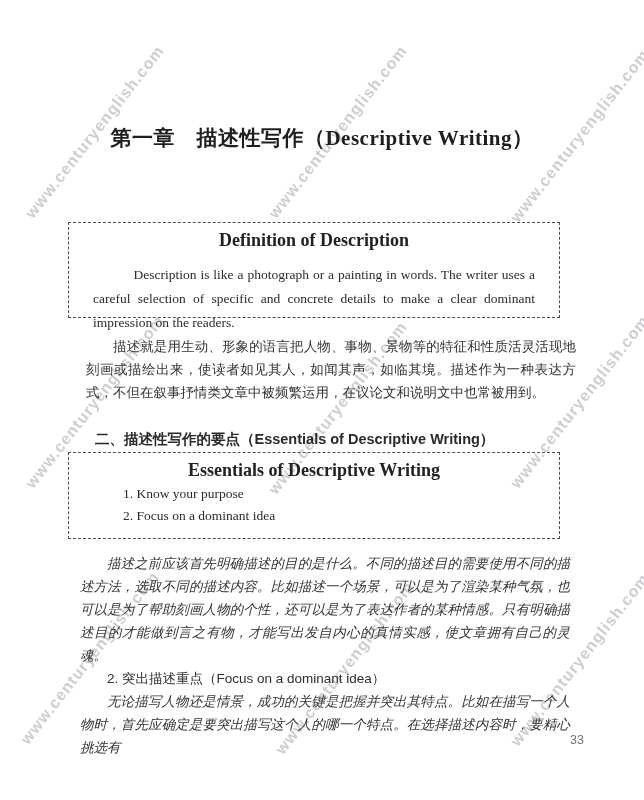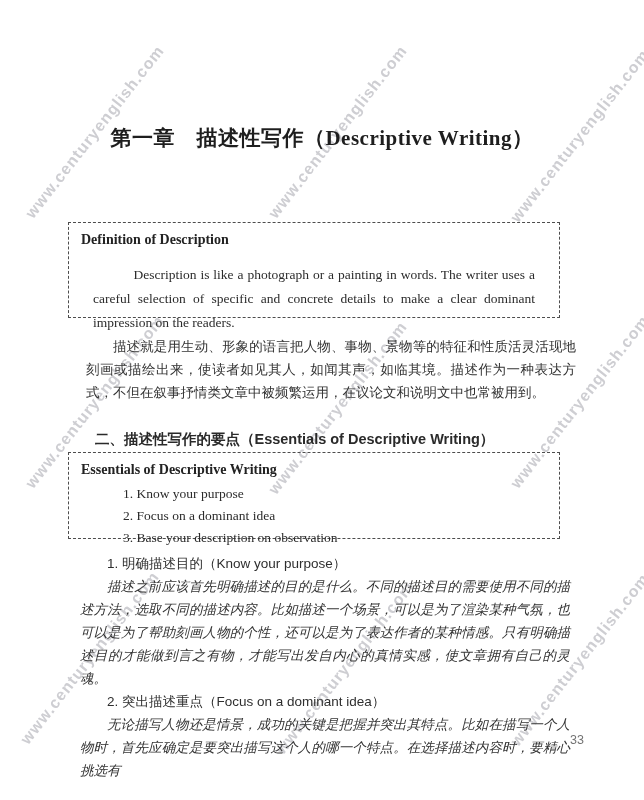--- a/index.html
+++ b/index.html
@@ -42,22 +42,22 @@
   .dashed-box{
     position:absolute;left:68px;width:492px;
     box-sizing:border-box;
     border:1.4px dashed #4d4d4d;
     padding:6px 12px 8px 12px;
     background:transparent;
   }
   .dashed-box.b1{top:222px;height:96px;}
   .dashed-box.b2{top:452px;height:87px;}
   .box-title{
-    text-align:left;
-    font-size:14px;font-weight:bold;color:#222;
+    text-align:center;
+    font-size:18px;font-weight:bold;color:#222;
     line-height:22px;margin-bottom:1px;
   }
   .box-body{
     font-size:13.5px;line-height:24px;
     text-align:justify;text-indent:3em;color:#2b2b2b;
     margin:12px;
   }
   .box-list{list-style:none;margin:2px 0 0 0;padding:0 0 0 42px;}
   .box-list li{font-size:13.5px;line-height:22px;color:#2b2b2b;}
   .cn-para{
@@ -114,26 +114,24 @@
 
     <p class="cn-para p1">描述就是用生动、形象的语言把人物、事物、景物等的特征和性质活灵活现地刻画或描绘出来，使读者如见其人，如闻其声，如临其境。描述作为一种表达方式，不但在叙事抒情类文章中被频繁运用，在议论文和说明文中也常被用到。</p>
 
     <h2 class="sec-heading s2">二、描述性写作的要点（Essentials of Descriptive Writing）</h2>
 
     <div class="dashed-box b2">
       <div class="box-title">Essentials of Descriptive Writing</div>
       <ul class="box-list">
         <li>1. Know your purpose</li>
         <li>2. Focus on a dominant idea</li>
-        <li>3. Base your description on observation</li>
       </ul>
     </div>
 
     <div class="subsections">
-      <h3 class="sub-heading">1. 明确描述目的（Know your purpose）</h3>
       <p class="sub-para">描述之前应该首先明确描述的目的是什么。不同的描述目的需要使用不同的描述方法，选取不同的描述内容。比如描述一个场景，可以是为了渲染某种气氛，也可以是为了帮助刻画人物的个性，还可以是为了表达作者的某种情感。只有明确描述目的才能做到言之有物，才能写出发自内心的真情实感，使文章拥有自己的灵魂。</p>
       <h3 class="sub-heading">2. 突出描述重点（Focus on a dominant idea）</h3>
       <p class="sub-para">无论描写人物还是情景，成功的关键是把握并突出其特点。比如在描写一个人物时，首先应确定是要突出描写这个人的哪一个特点。在选择描述内容时，要精心挑选有</p>
     </div>
 
     <div class="page-number">33</div>
 
   </div>
 </div>
 

